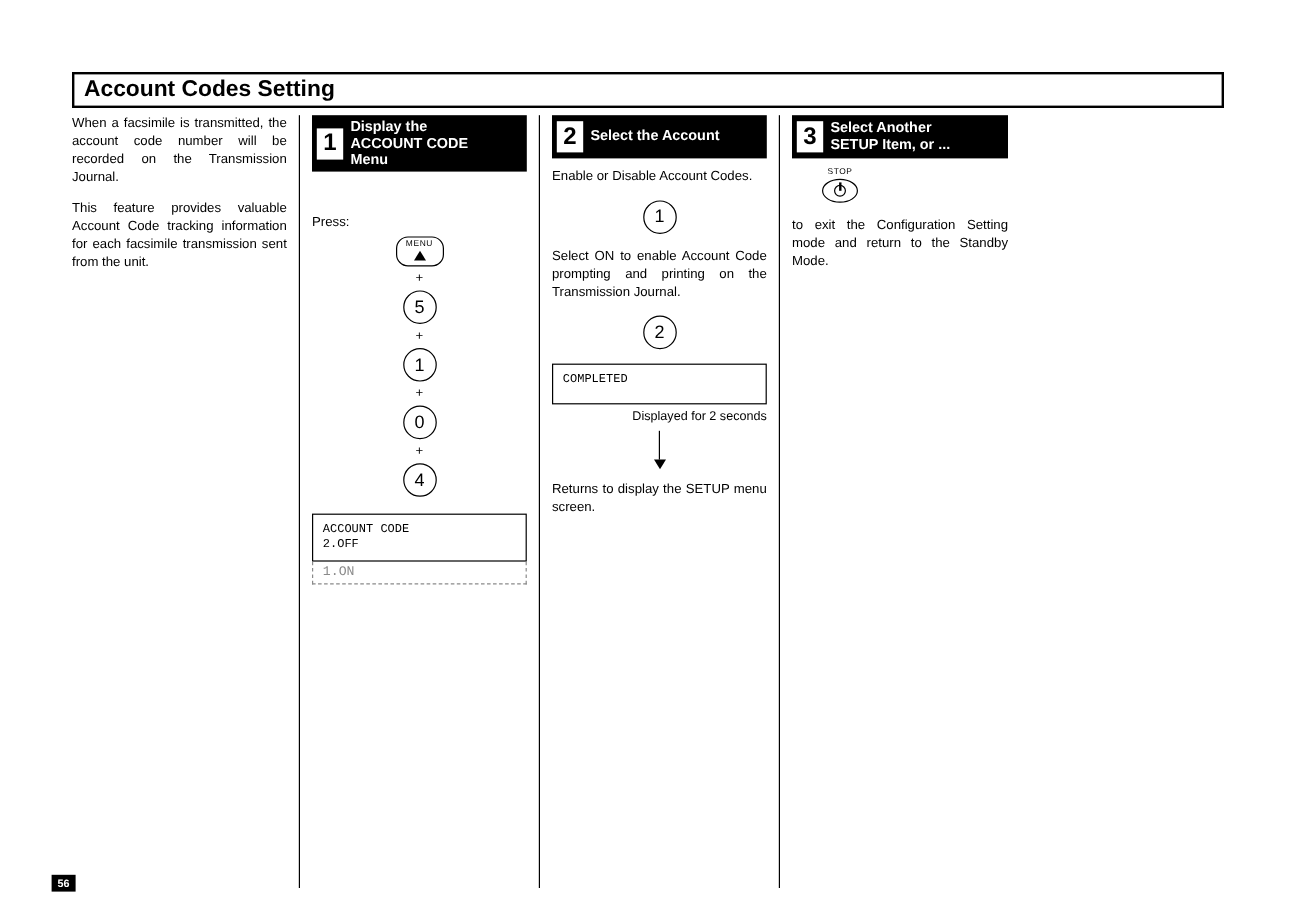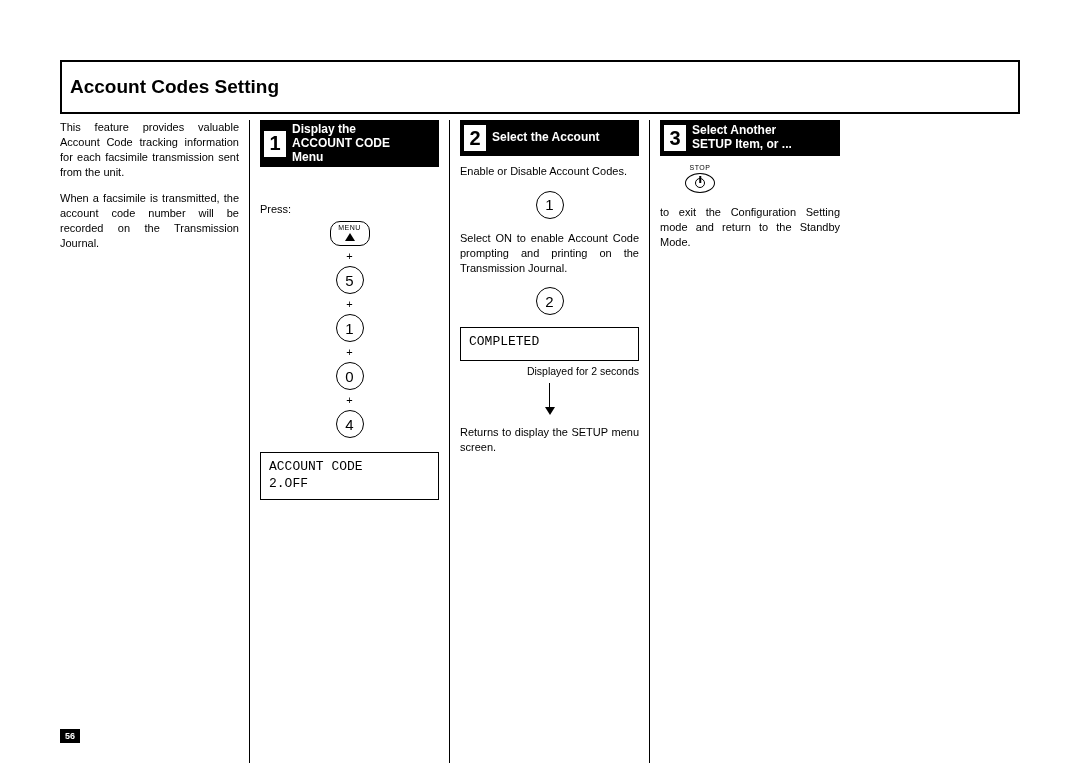--- a/index.html
+++ b/index.html
@@ -13,21 +13,21 @@
     width: 1080px;
   }
   .page {
     width: 1080px;
     height: 763px;
     padding: 60px 60px 20px 60px;
     position: relative;
   }
   .title-bar {
     border: 2px solid #000;
-    padding: 14px 8px;
+    padding: 2px 8px;
     font-size: 19px;
     font-weight: bold;
     margin-bottom: 6px;
   }
   .columns {
     display: flex;
     gap: 0;
     height: 644px;
   }
   .col {
@@ -99,21 +99,21 @@
     width: 28px; height: 28px;
     border: 1px solid #000;
     border-radius: 50%;
     display: flex; align-items: center; justify-content: center;
     font-size: 15px;
     background: #fff;
   }
   .lcd {
     border: 1px solid #000;
     font-family: "Courier New", monospace;
-    font-size: 13px;
+    font-size: 10px;
     padding: 6px 8px;
     line-height: 1.3;
     margin-top: 9px;
     min-height: 34px;
   }
   .lcd-ghost {
     border: 1px dashed #8a8a8a;
     border-top: none;
     color: #8a8a8a;
     font-family: "Courier New", monospace;
@@ -151,41 +151,41 @@
     border-radius:50%;
     position:relative;
   }
   .stop-inner::after{
     content:""; position:absolute; left:50%; top:-3px;
     width:1.5px; height:7px; background:#000; transform:translateX(-50%);
   }
   .step2-key { margin: 6px auto 12px auto; }
   .page-num {
     position: absolute;
-    left: 60px;
+    left: 43px;
     bottom: 20px;
     background: #000;
     color: #fff;
     font-size: 9px;
     font-weight: bold;
     padding: 2px 5px;
   }
 </style>
 </head>
 <body>
 
 <div class="page">
 
   <div class="title-bar">Account Codes Setting</div>
 
   <div class="columns">
 
     <div class="col col-intro">
+      <div class="body-text">When a facsimile is transmitted, the account code number will be recorded on the Transmission Journal.</div>
       <div class="body-text">This feature provides valuable Account Code tracking information for each facsimile transmission sent from the unit.</div>
-      <div class="body-text">When a facsimile is transmitted, the account code number will be recorded on the Transmission Journal.</div>
     </div>
 
     <div class="col col-step">
       <div class="step-header">
         <div class="step-num">1</div>
         <div class="step-title">
           <span>Display the</span><br>
           <span>ACCOUNT CODE</span><br>
           <span>Menu</span>
         </div>
@@ -202,20 +202,21 @@
         <div class="round-key">1</div>
         <div class="plus">+</div>
         <div class="round-key">0</div>
         <div class="plus">+</div>
         <div class="round-key">4</div>
       </div>
       <div class="lcd">
         <div>ACCOUNT CODE</div>
         <div>2.OFF</div>
       </div>
+      <div class="lcd-ghost">1.ON</div>
     </div>
 
     <div class="col col-step">
       <div class="step-header">
         <div class="step-num">2</div>
         <div class="step-title">Select the Account</div>
       </div>
       <div class="body-text">Enable or Disable Account Codes.</div>
       <div class="round-key step2-key">1</div>
       <div class="body-text">Select ON to enable Account Code prompting and printing on the Transmission Journal.</div>

